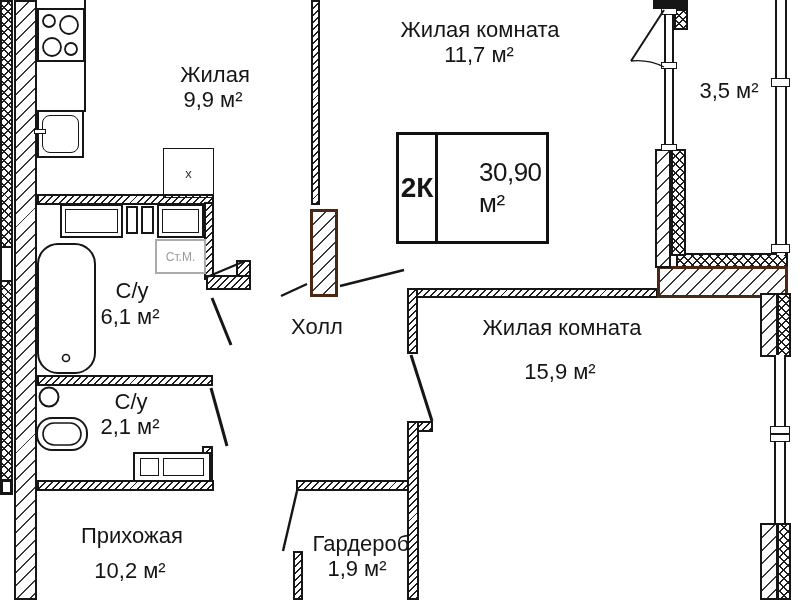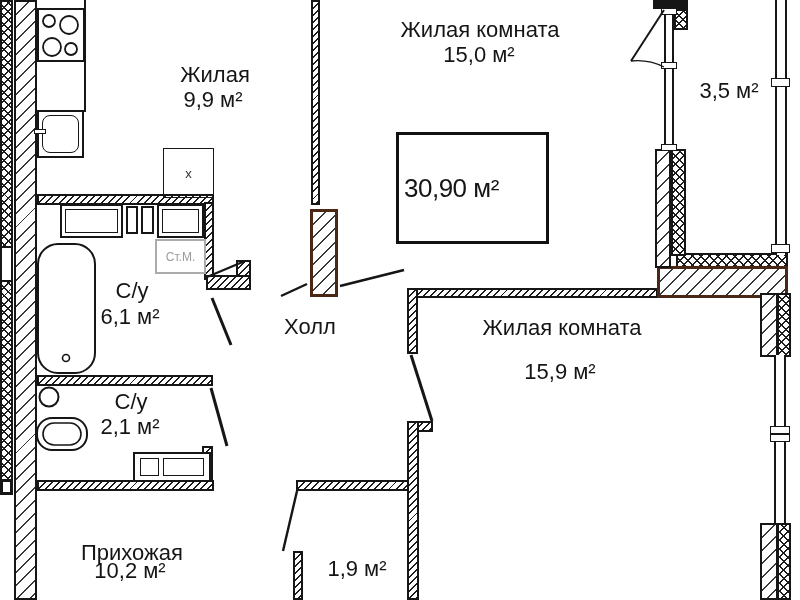--- a/index.html
+++ b/index.html
@@ -18,21 +18,21 @@
   .furn{position:absolute;box-sizing:border-box;border:2px solid #161616;background:#fff;}
   .thin{border-width:1.5px;}
   .blk{position:absolute;background:#161616;}
   .lbl{position:absolute;transform:translate(-50%,-50%);font-size:22px;white-space:nowrap;color:#151515;}
   .gray{color:#9b9b9b;}
   .overlay{position:absolute;left:0;top:0;}
   .itable{position:absolute;left:396px;top:132px;width:153px;height:112px;border:3px solid #111;
           background:#fff;display:flex;box-sizing:border-box;}
   .itype{width:39px;border-right:3px solid #111;display:flex;align-items:center;justify-content:center;
          font-weight:bold;font-size:28px;box-sizing:border-box;}
-  .irows{flex:1;display:flex;flex-direction:column;}
+  .irows{flex:1;display:flex;flex-direction:column;margin-left:36px;}
   .irow{flex:1;display:flex;align-items:center;padding-left:5px;font-size:26px;letter-spacing:-0.5px;}
   .irow + .irow{border-top:3px solid #111;}
   .stm{position:absolute;left:155px;top:239px;width:51px;height:35px;box-sizing:border-box;
        border:2px solid #ababab;display:flex;align-items:center;justify-content:center;font-size:12px;}
   .xbox{position:absolute;left:163px;top:148px;width:51px;height:50px;box-sizing:border-box;
         border:1.5px solid #161616;display:flex;align-items:center;justify-content:center;font-size:13px;color:#333;}
 </style>
 </head>
 <body>
 
@@ -133,42 +133,44 @@
     <path d="M307,284 L281,296" stroke="#161616" stroke-width="2.4" fill="none"></path>
     <path d="M340,286 L404,270" stroke="#161616" stroke-width="2.4" fill="none"></path>
     <path d="M207,277 L245,261" stroke="#161616" stroke-width="2.4" fill="none"></path>
     <path d="M212,298 L231,345" stroke="#161616" stroke-width="3" fill="none"></path>
     <path d="M211,388 L227,446" stroke="#161616" stroke-width="3" fill="none"></path>
     <path d="M411,355 L432,421" stroke="#161616" stroke-width="3" fill="none"></path>
     <path d="M297,491 L283,551" stroke="#161616" stroke-width="2.4" fill="none"></path>
   </svg>
 
   <div class="itable">
+    <div class="itype">2К</div>
     <div class="irows">
       <div class="irow">30,90 м²</div>
     </div>
   </div>
 
   <div class="lbl" style="left:215px;top:75px">Жилая</div>
   <div class="lbl" style="left:213px;top:100px">9,9 м²</div>
 
   <div class="lbl" style="left:480px;top:30px">Жилая комната</div>
-  <div class="lbl" style="left:479px;top:55px">15,0 м²</div>
+  <div class="lbl" style="left:479px;top:55px">11,7 м²</div>
 
   <div class="lbl" style="left:729px;top:91px">3,5 м²</div>
 
   <div class="lbl" style="left:132px;top:291px">С/у</div>
   <div class="lbl" style="left:130px;top:317px">6,1 м²</div>
 
   <div class="lbl" style="left:131px;top:402px">С/у</div>
   <div class="lbl" style="left:130px;top:427px">2,1 м²</div>
 
-  <div class="lbl" style="left:310px;top:327px">Холл</div>
+  <div class="lbl" style="left:317px;top:327px">Холл</div>
 
   <div class="lbl" style="left:562px;top:328px">Жилая комната</div>
   <div class="lbl" style="left:560px;top:372px">15,9 м²</div>
 
-  <div class="lbl" style="left:132px;top:553px">Прихожая</div>
+  <div class="lbl" style="left:132px;top:536px">Прихожая</div>
   <div class="lbl" style="left:130px;top:571px">10,2 м²</div>
 
+  <div class="lbl" style="left:361px;top:544px">Гардероб</div>
   <div class="lbl" style="left:357px;top:569px">1,9 м²</div>
 
 </div>
 
 </body></html>

